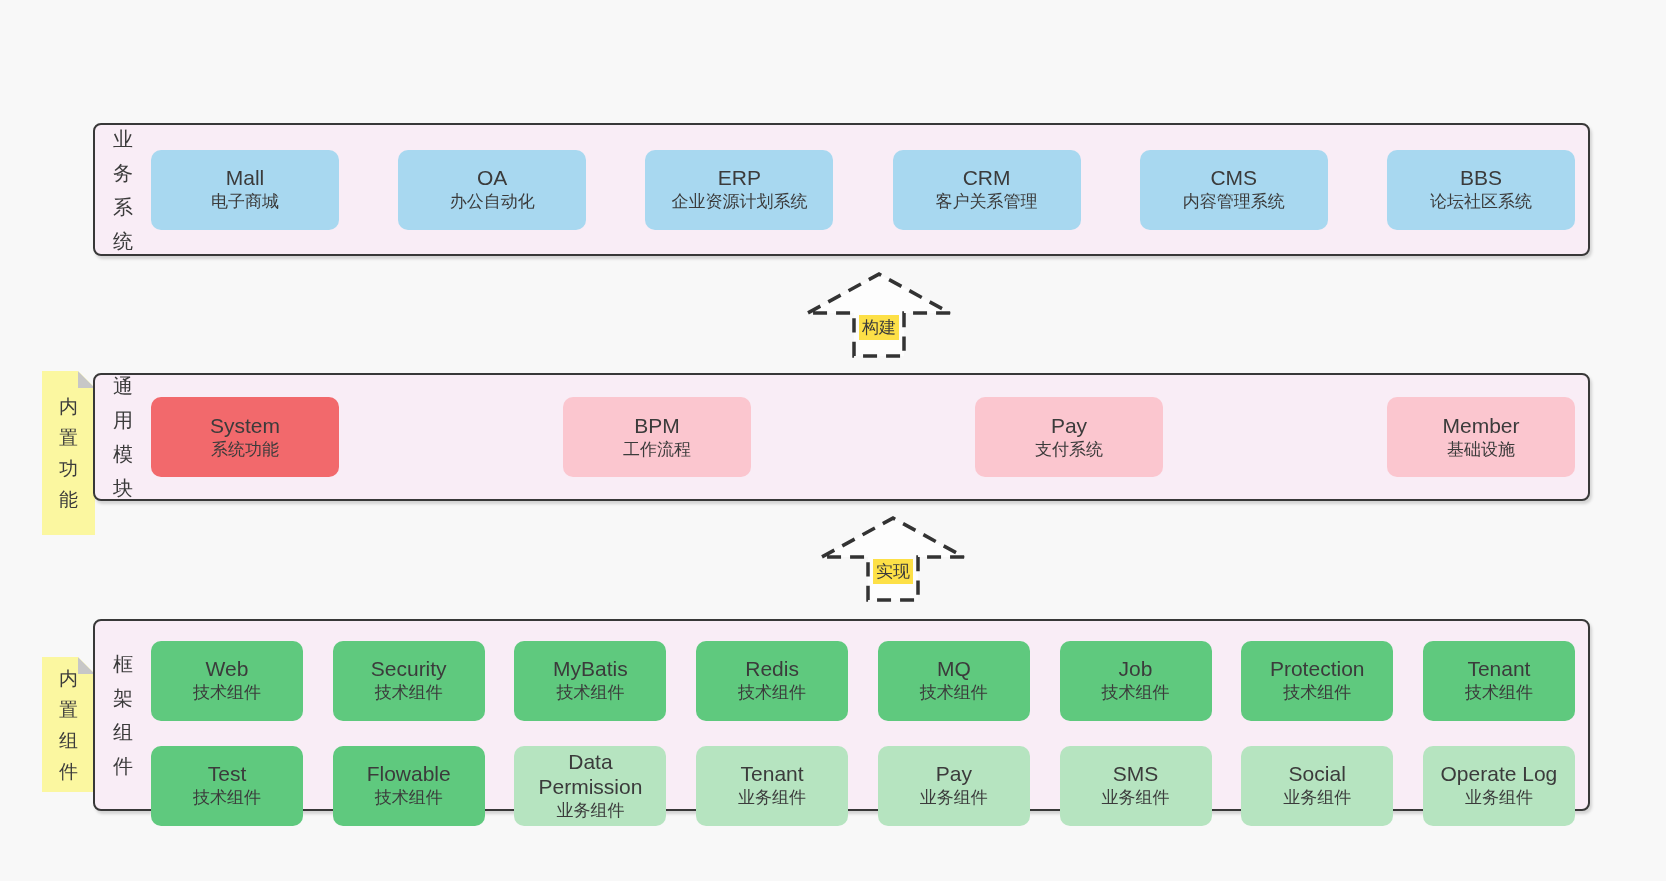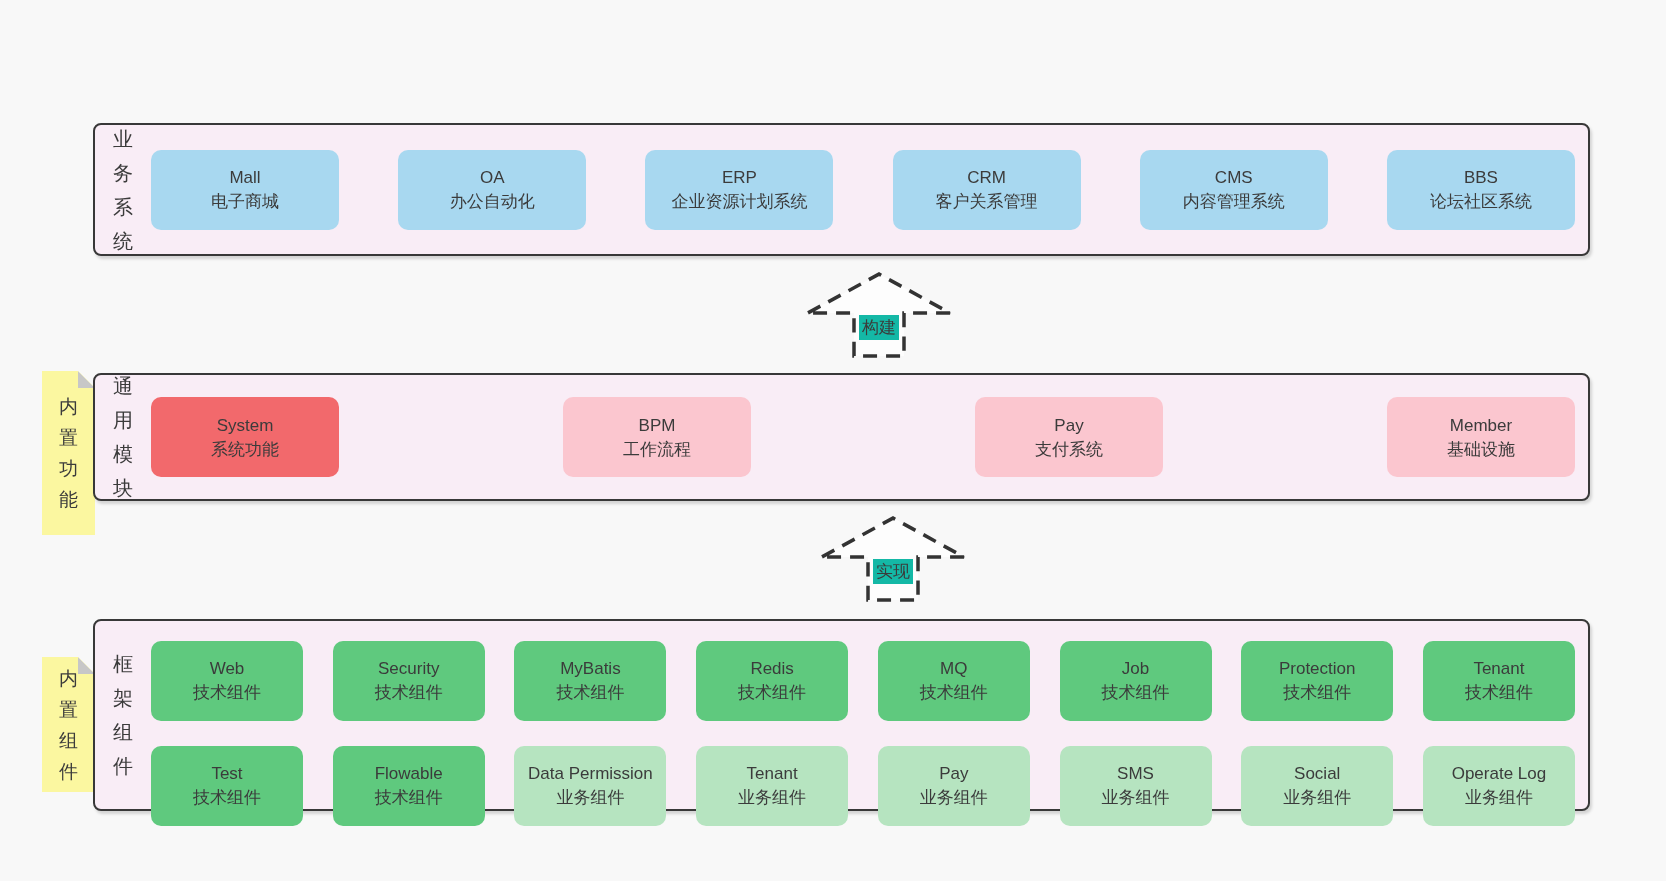--- a/index.html
+++ b/index.html
@@ -17,21 +17,21 @@
   .vlabel-text{width:22px;word-break:break-all;text-align:center;font-size:20px;line-height:34px;}
 
   .boxrow{flex:1;display:flex;align-items:center;justify-content:space-between;padding:0 13px 0 0;}
   .boxcol{flex:1;display:flex;flex-direction:column;justify-content:center;gap:25px;padding:16px 13px 0 0;margin-top:20px;}
   .boxcol .boxrow{flex:0 0 auto;padding:0;}
 
   .box{height:80px;border-radius:10px;display:flex;flex-direction:column;align-items:center;
        justify-content:center;text-align:center;padding:0 12px;box-sizing:border-box;}
   .row-w .box{width:188px;}
   .row-n .box{width:152px;}
-  .bt{font-size:17px;line-height:25px;}
+  .bt{font-size:21px;line-height:25px;}
   .bs{font-size:17px;line-height:24px;}
   .v-blue{background:var(--blue,#a8d8f0);}
   .v-red{background:var(--red,#f2696c);}
   .v-pink{background:var(--pink,#fbc6cf);}
   .v-green{background:var(--green,#5fc97e);}
   .v-lightgreen{background:var(--light_green,#b6e4c0);}
 
   .note{position:absolute;left:-53px;width:53px;background:var(--yellow,#fbf7a0);
         display:flex;align-items:center;justify-content:center;z-index:-1;
         clip-path:polygon(0 0,calc(100% - 17px) 0,100% 17px,100% 100%,0 100%);
@@ -41,21 +41,21 @@
   .fold{position:absolute;top:0;right:0;width:17px;height:17px;background:var(--fold,#c7c7c7);
         clip-path:polygon(0 0,100% 100%,0 100%);}
   .note-text{width:20px;word-break:break-all;text-align:center;font-size:19px;line-height:31px;}
 
   .arrow{position:absolute;width:146px;height:86px;}
   #arrow-build{left:806px;top:272px;}
   #arrow-implement{left:820px;top:516px;}
   .arrow svg{position:absolute;left:0;top:0;width:100%;height:100%;overflow:visible;}
   .arrow-poly{fill:#fdfdfd;stroke:var(--dash,#333333);stroke-width:3.5;stroke-dasharray:14 9;}
   .arrow-label{position:absolute;left:50%;top:43px;transform:translateX(-50%);
-               background:#14b8a6;padding:1px 3px;font-size:17px;white-space:nowrap;}
+               background:#fde047;padding:1px 3px;font-size:17px;white-space:nowrap;}
 </style>
 </head>
 <body>
 
 <div class="canvas">
 
   <section class="container" id="c-business">
     <div class="vlabel">
       <div class="vlabel-text">业务系统</div>
     </div>

